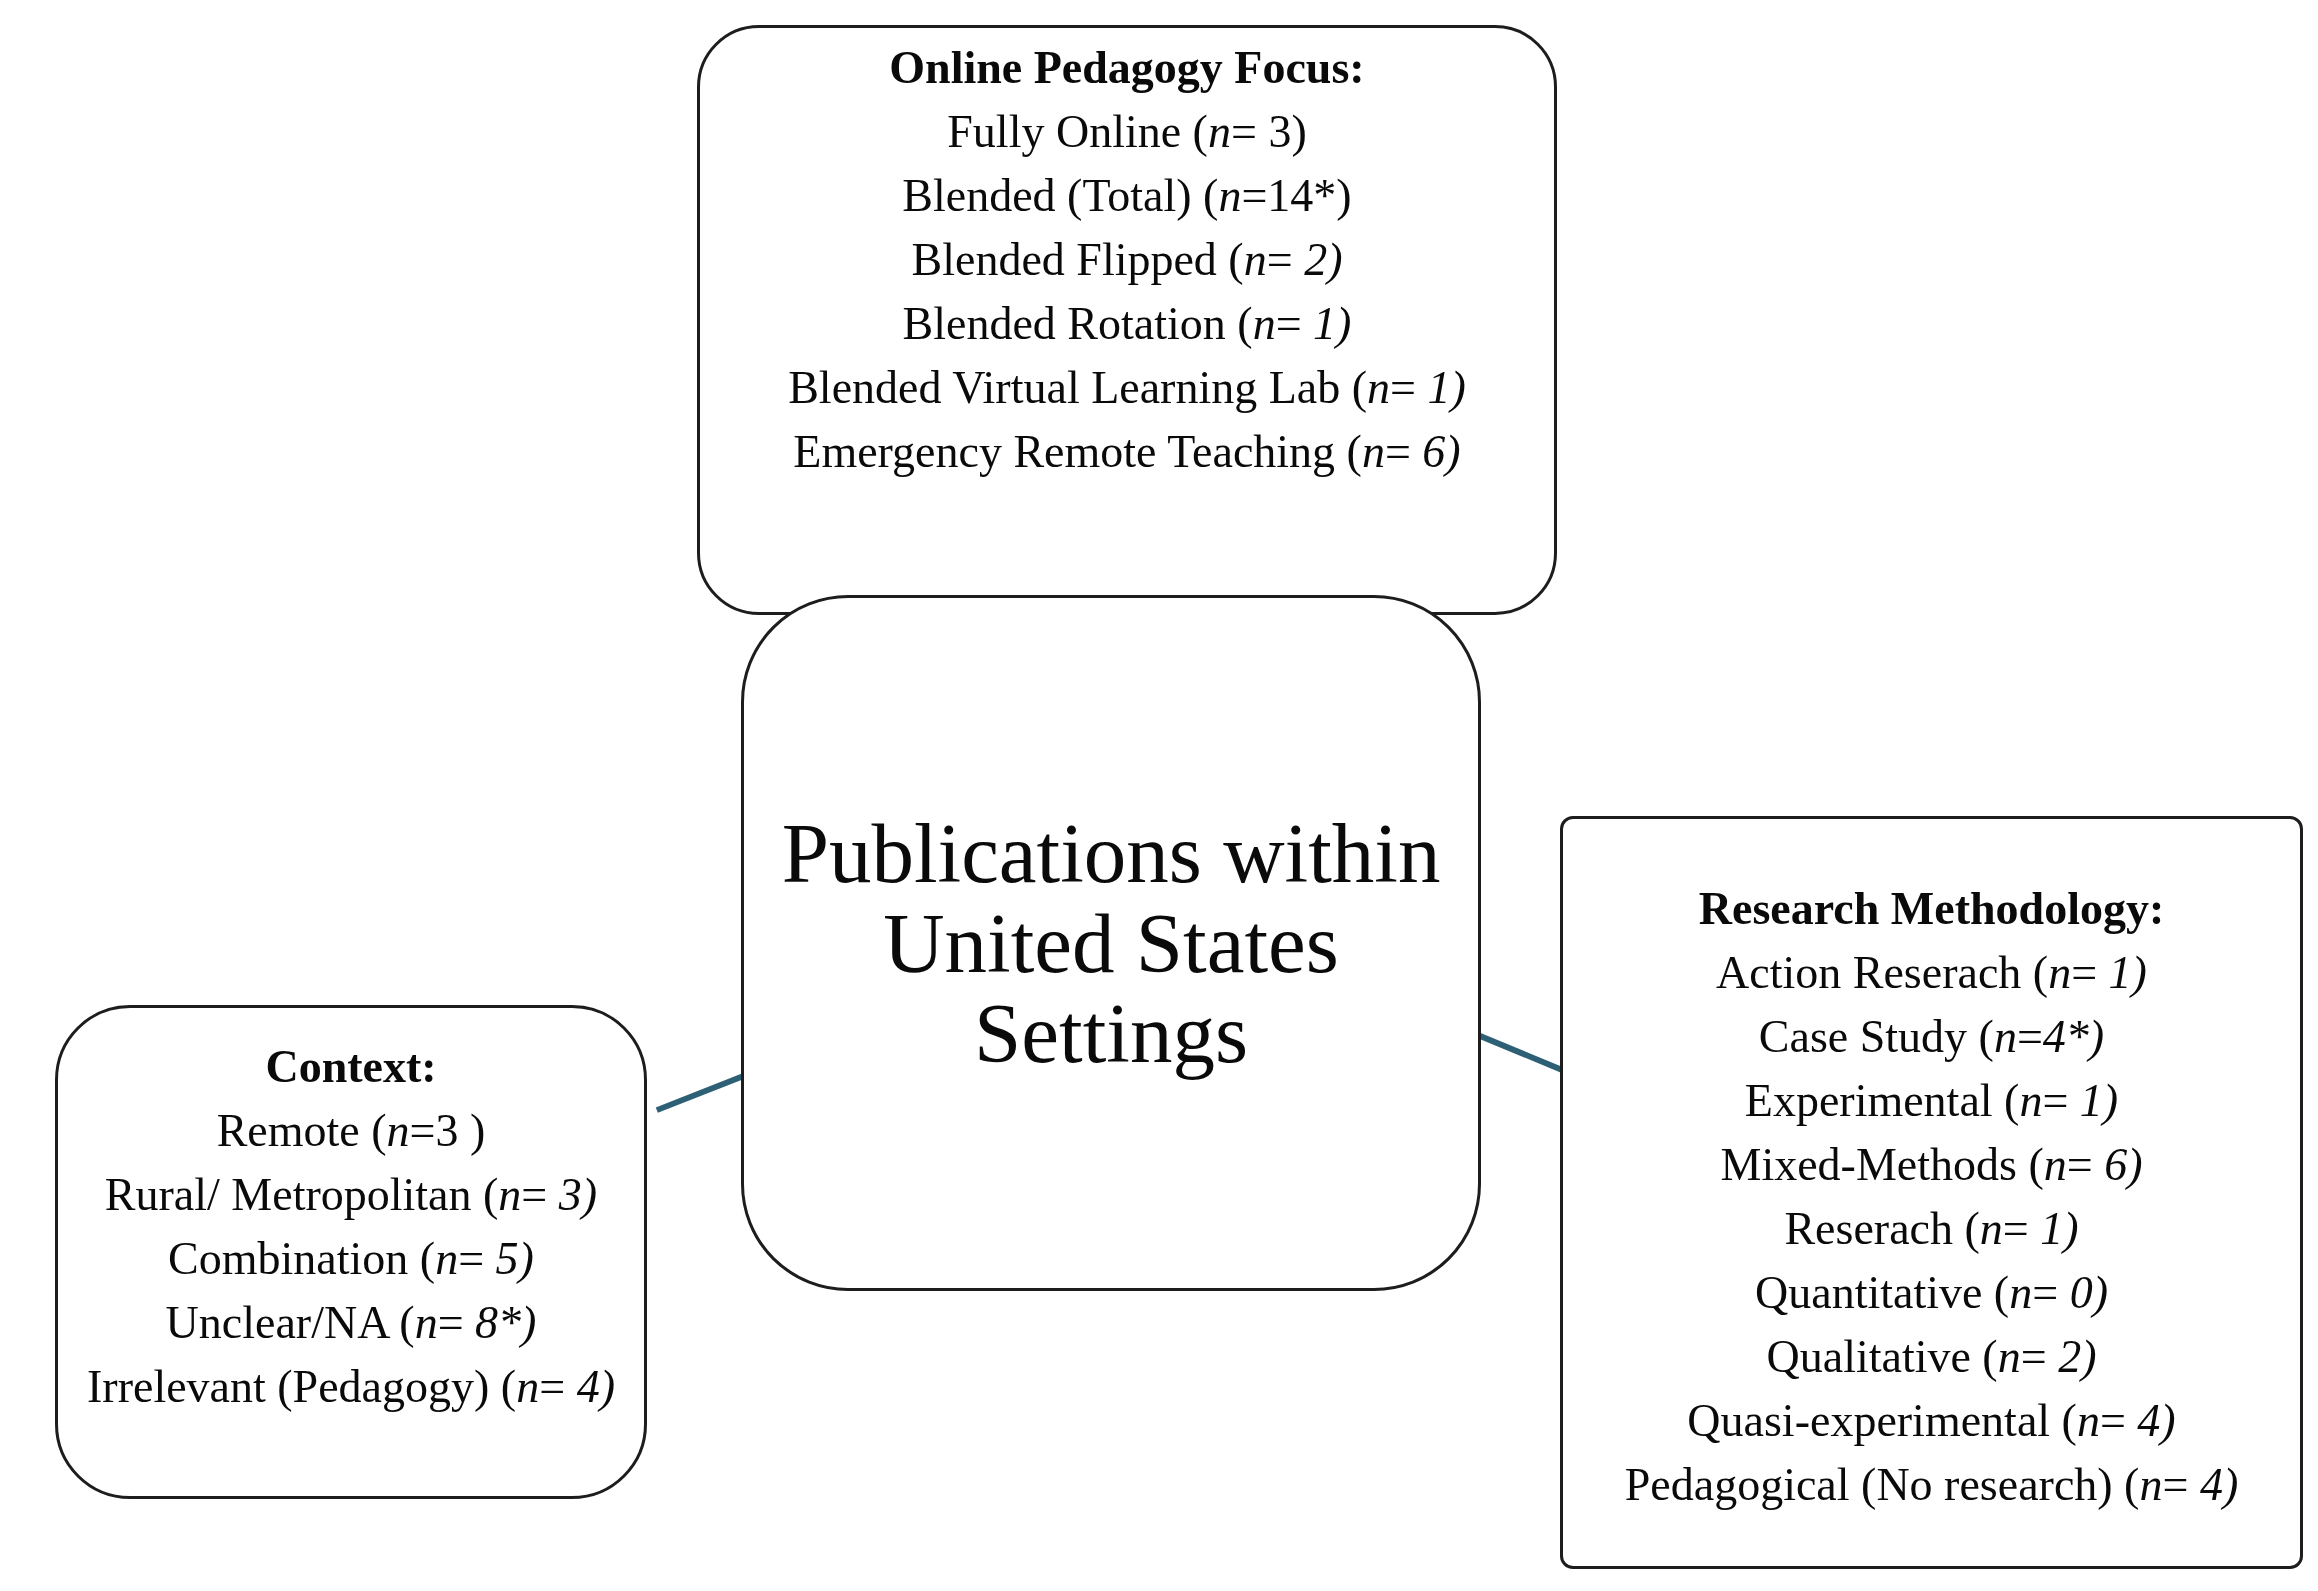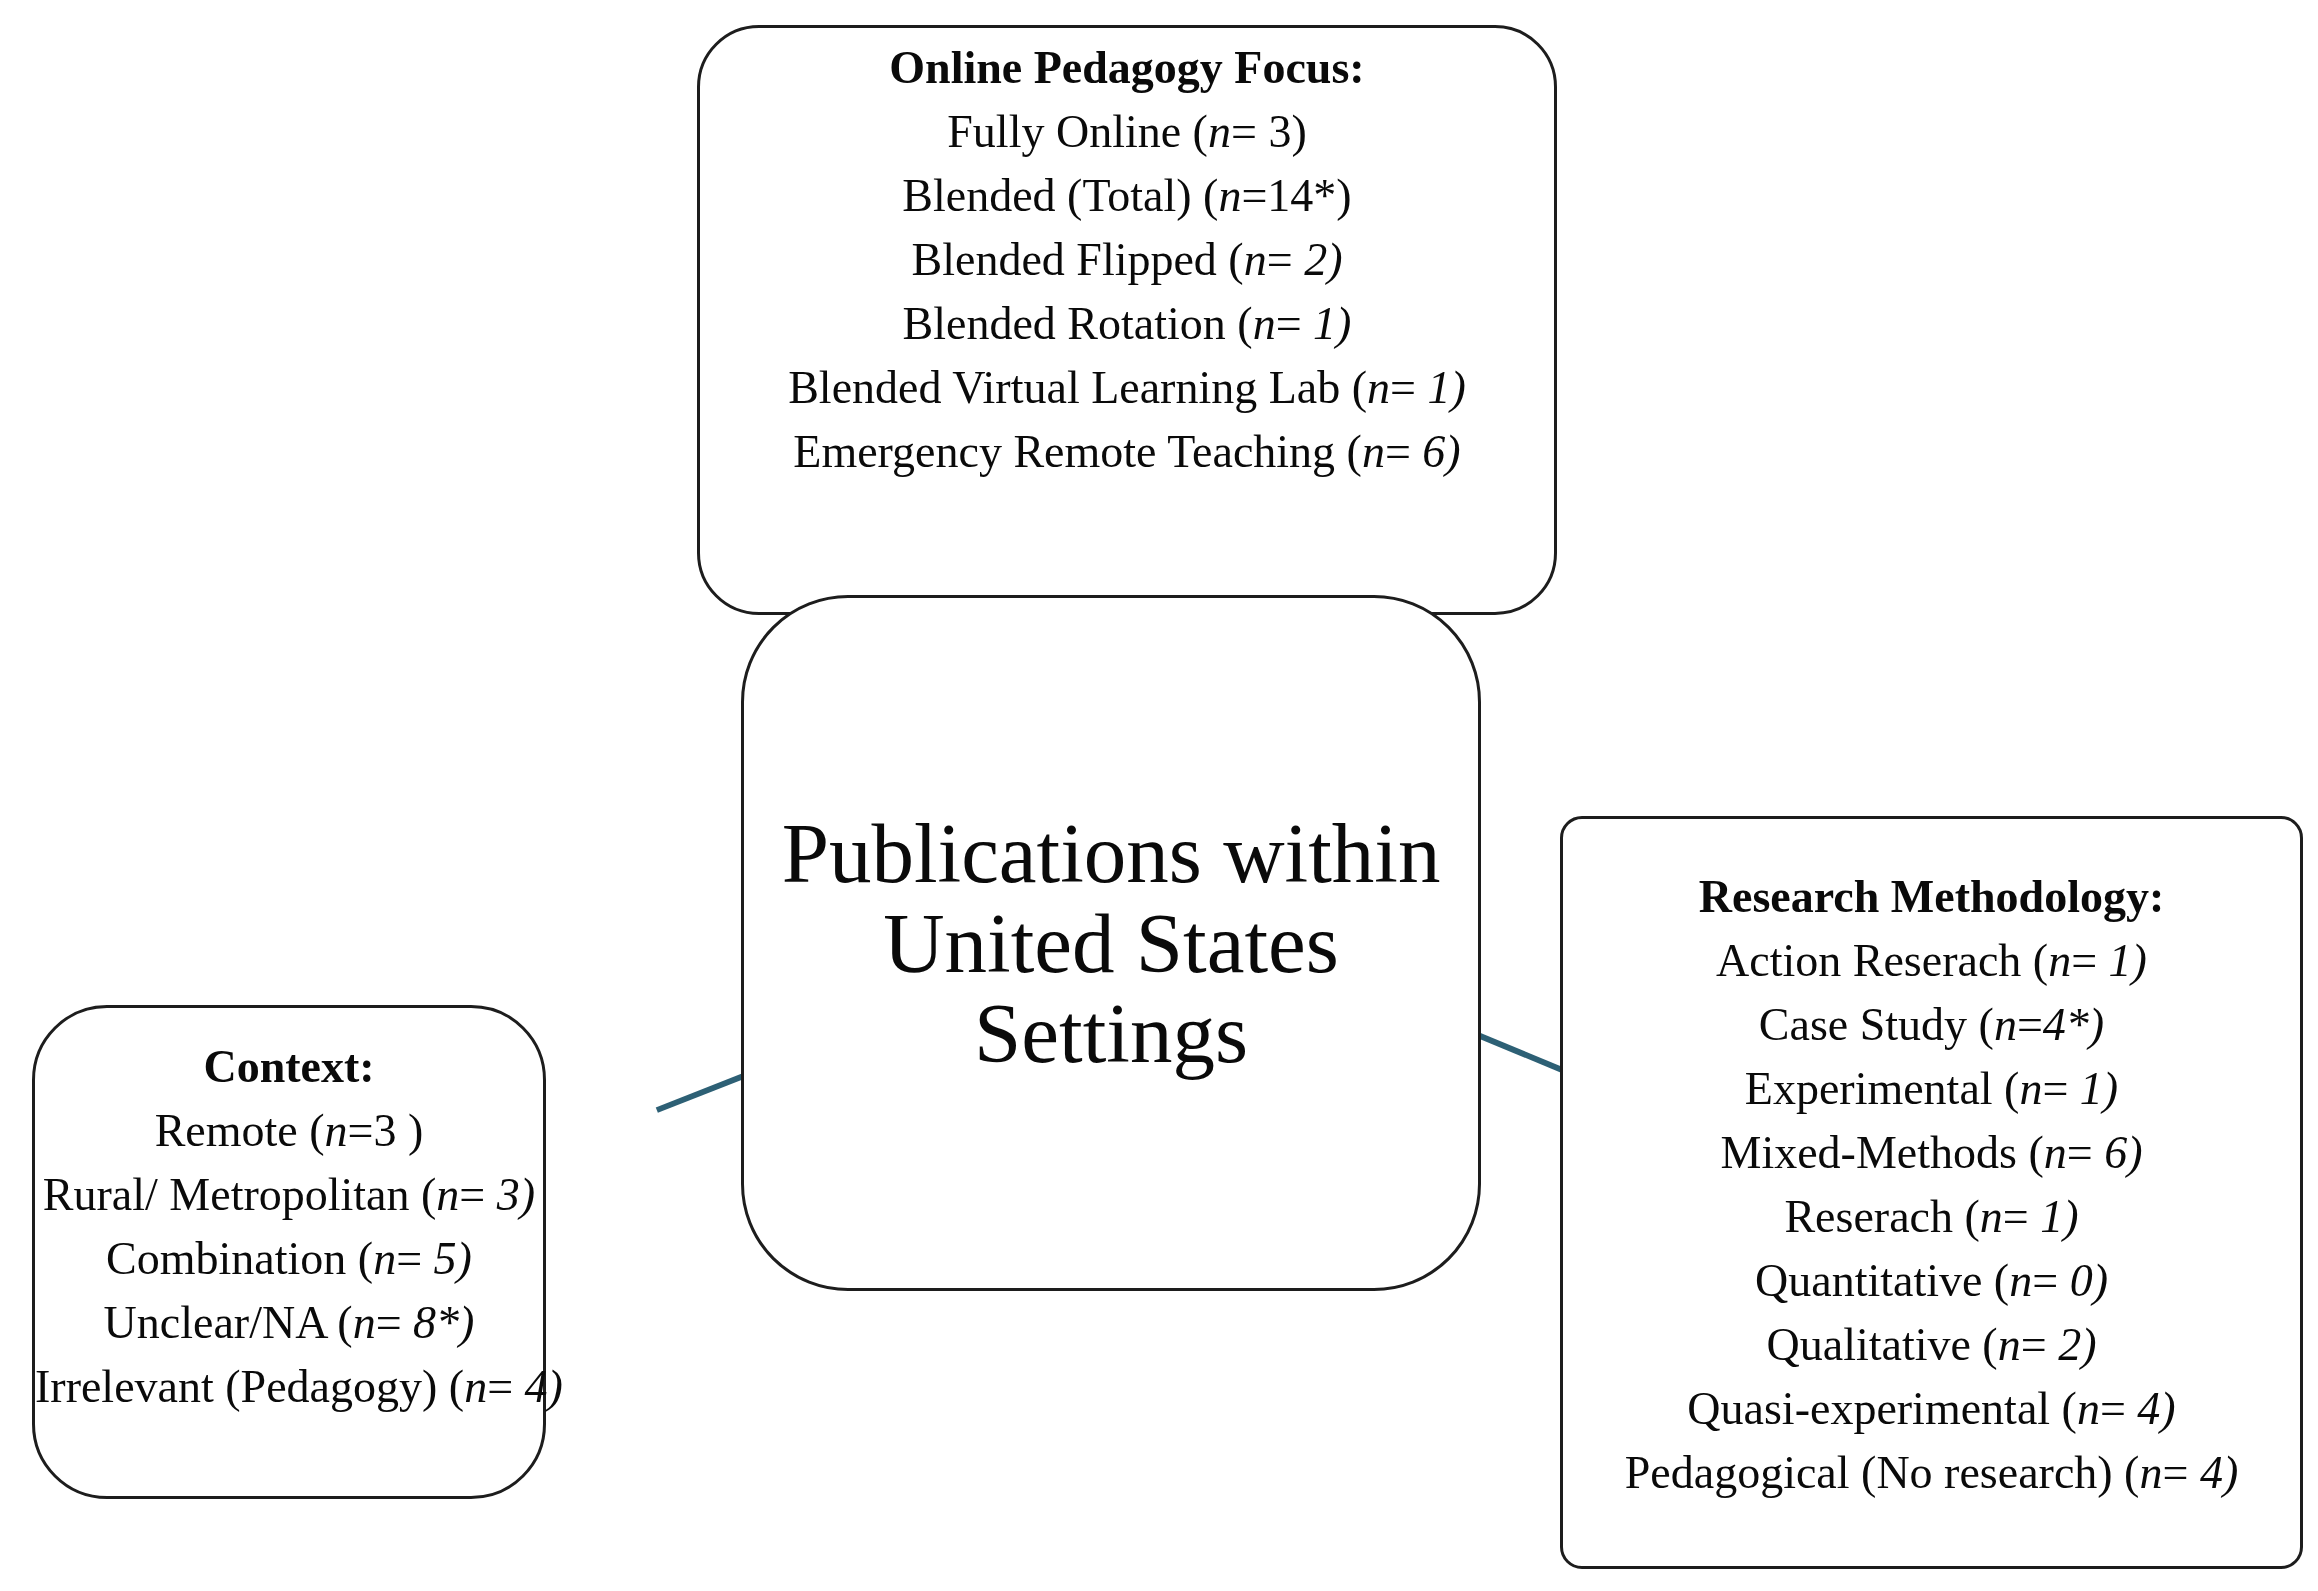--- a/index.html
+++ b/index.html
@@ -25,22 +25,22 @@
   .box {
     position: absolute;
     box-sizing: border-box;
     background: #ffffff;
     border: 3.9px solid #1d1d1d;
     text-align: center;
   }
   .top-box    { left: 697px; top: 25px;   width: 860px; height: 590px;  border-radius: 62px;  padding-top: 7.8px; }
   .center-box { left: 741px; top: 595px;  width: 740px; height: 696px; border-radius: 107px;
                 display: flex; align-items: center; justify-content: center; }
-  .left-box   { left: 32px;   top: 1005px; width: 514px;  height: 494px;  border-radius: 75px; padding-top: 27px; }
-  .right-box  { left: 1560px; top: 816px; width: 743px; height: 753px; border-radius: 22px; padding-top: 46px; }
+  .left-box   { left: 55px;   top: 1005px; width: 592px;  height: 494px;  border-radius: 75px; padding-top: 27px; }
+  .right-box  { left: 1560px; top: 816px; width: 743px; height: 753px; border-radius: 13px; padding-top: 58px; }
   .heading {
     margin: 0;
     font-size: 46px;
     line-height: 64px;
     font-weight: bold;
   }
   .item-line {
     font-size: 46px;
     line-height: 64px;
     white-space: nowrap;

